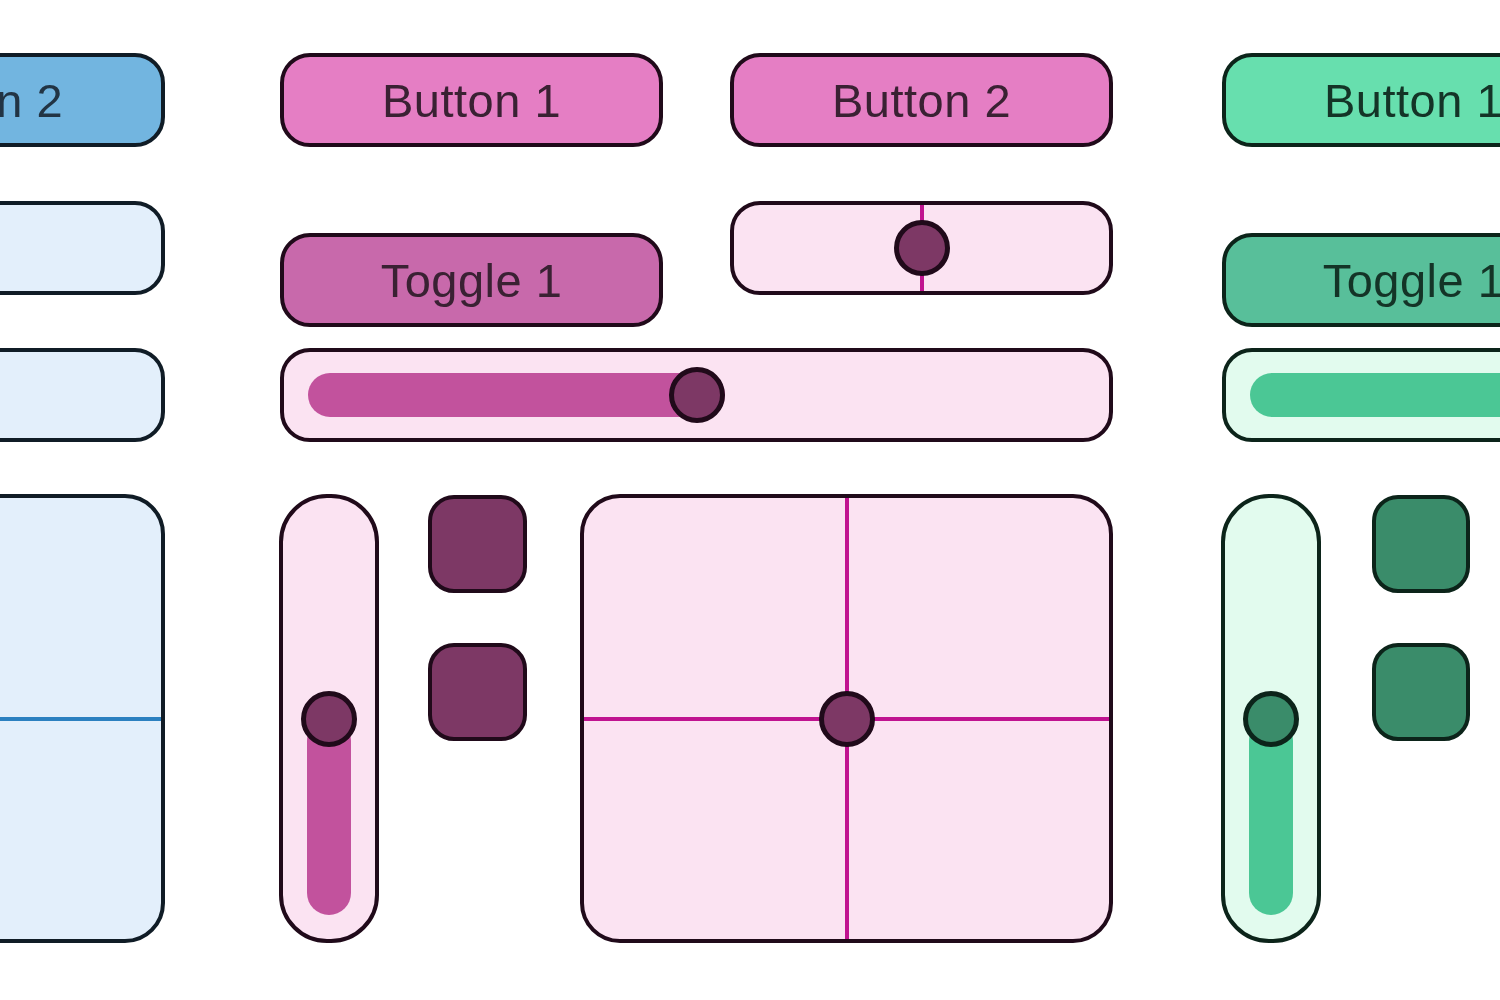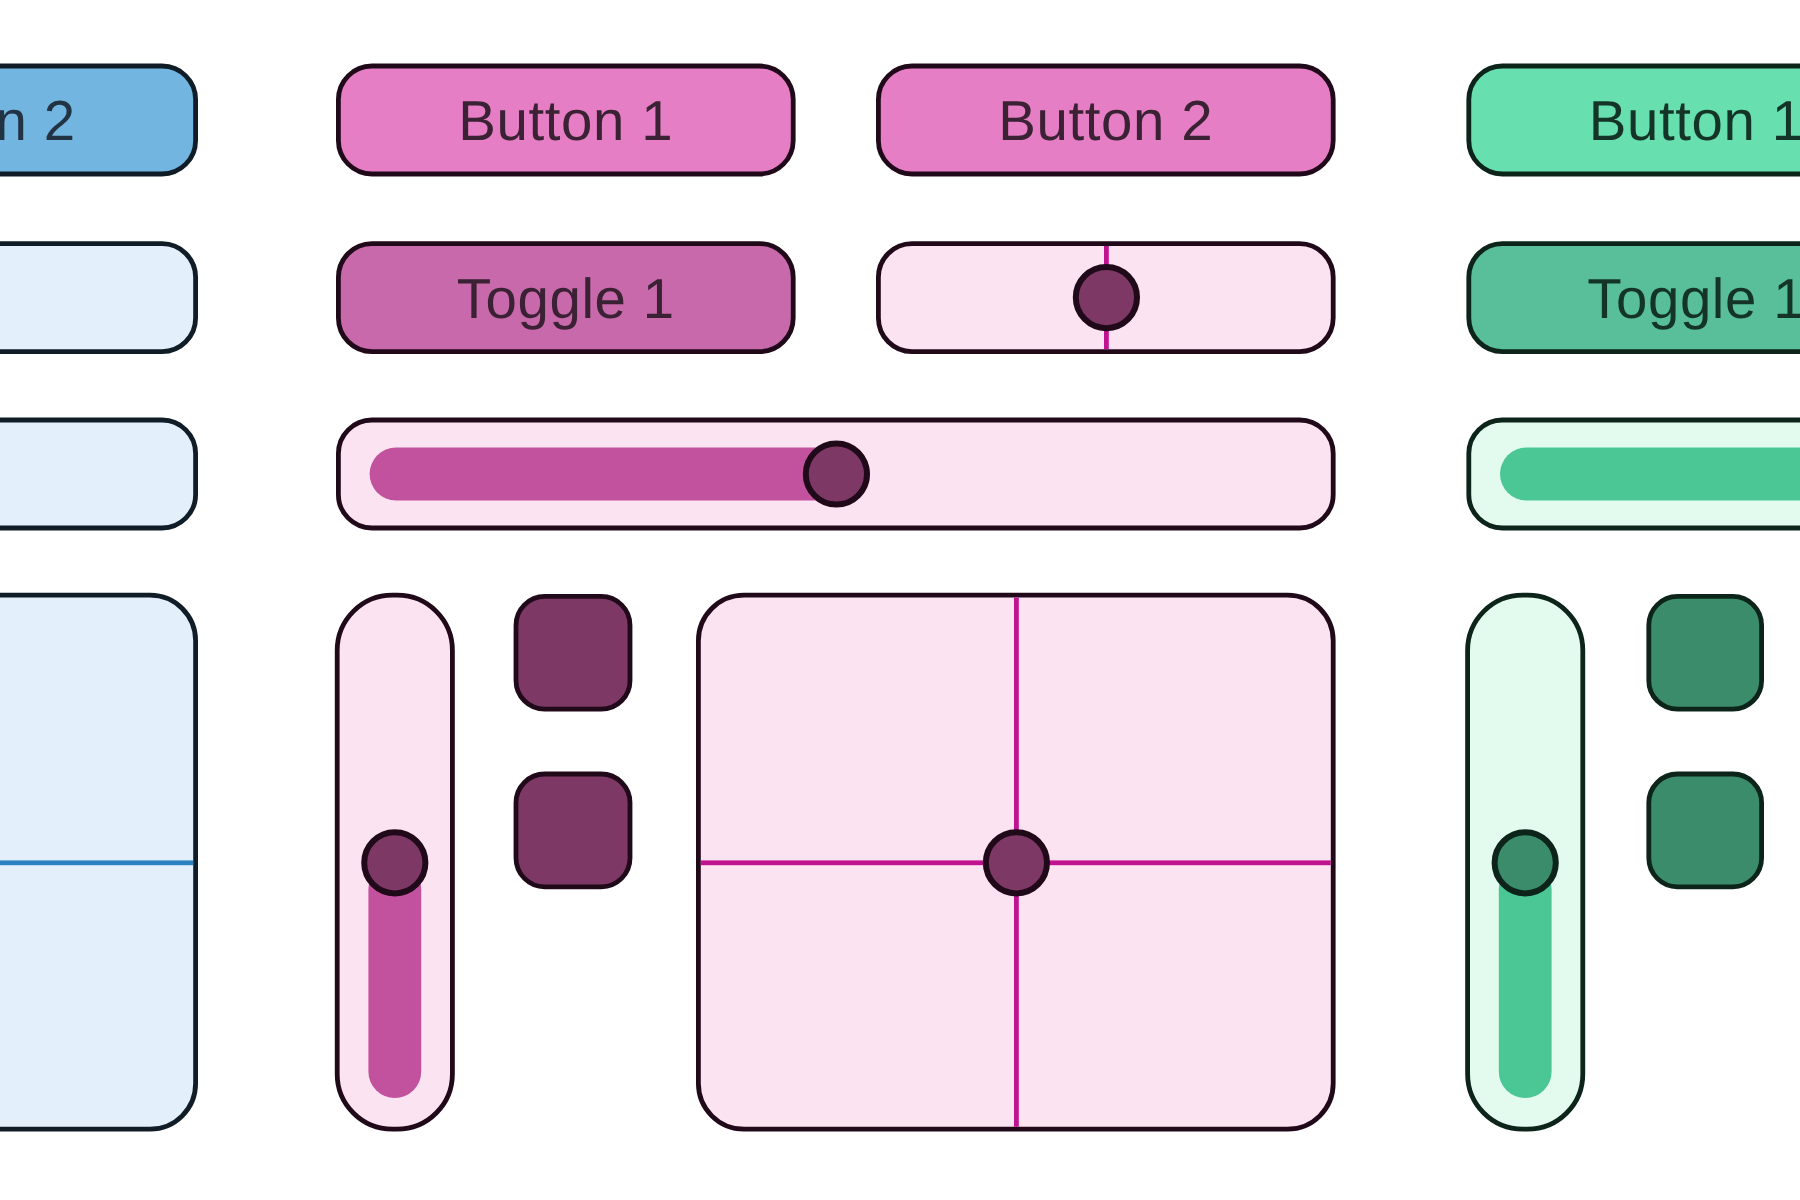--- a/index.html
+++ b/index.html
@@ -10,21 +10,21 @@
   }
   .widget { position:absolute; box-sizing:border-box; }
 
   
   .btn {
     background:var(--primary); color:var(--text);
     border:4px solid var(--border); border-radius:30px;
     display:flex; align-items:center; justify-content:center;
     font-size:47px; letter-spacing:0.5px;
   }
-  .toggle-on { background:var(--toggle_on, var(--primary)); }
+  .toggle-on { background:var(--toggle_on, var(--primary));margin-top:32px; }
 
   
   .track {
     background:var(--track);
     border:4px solid var(--border); border-radius:30px;
     position:absolute; box-sizing:border-box; overflow:visible;
   }
   .vround { border-radius:48px; }
   .pad    { border-radius:40px; }
 

